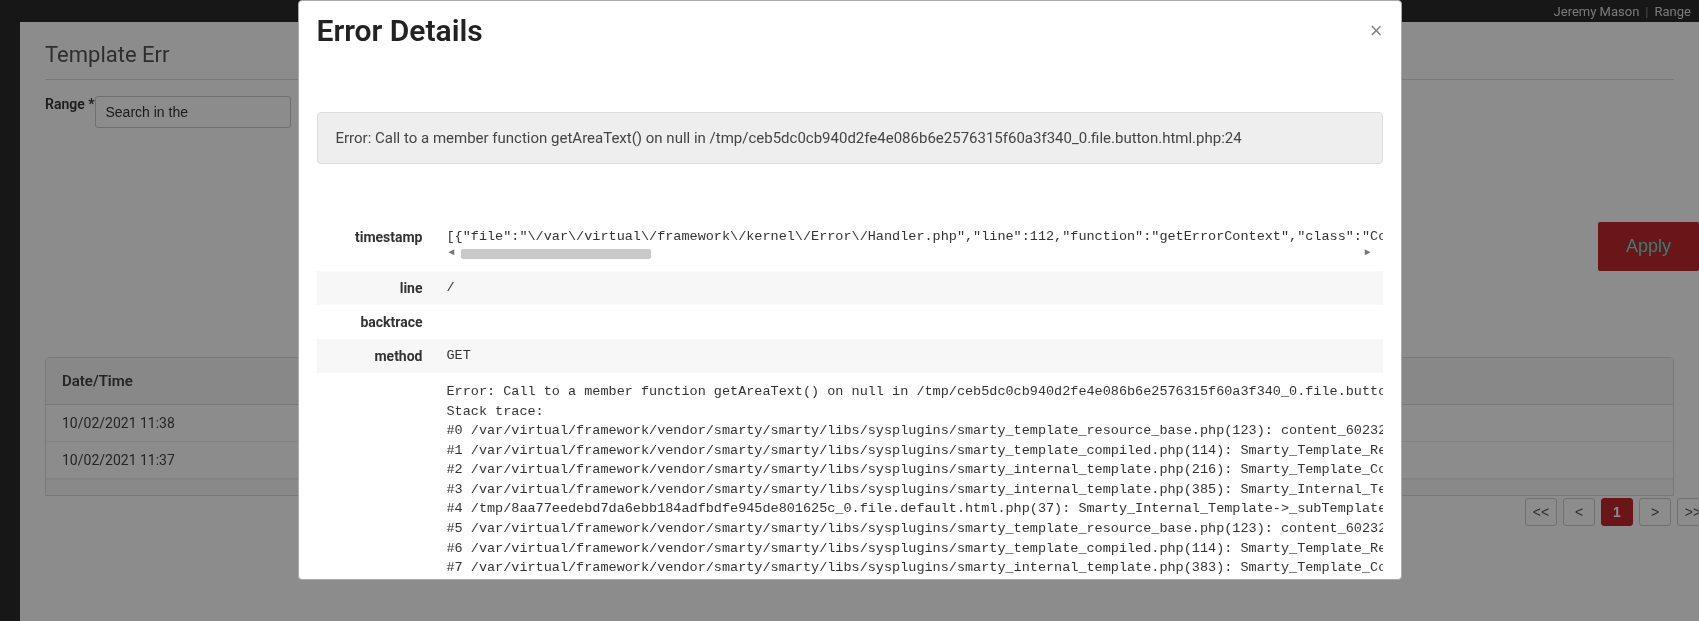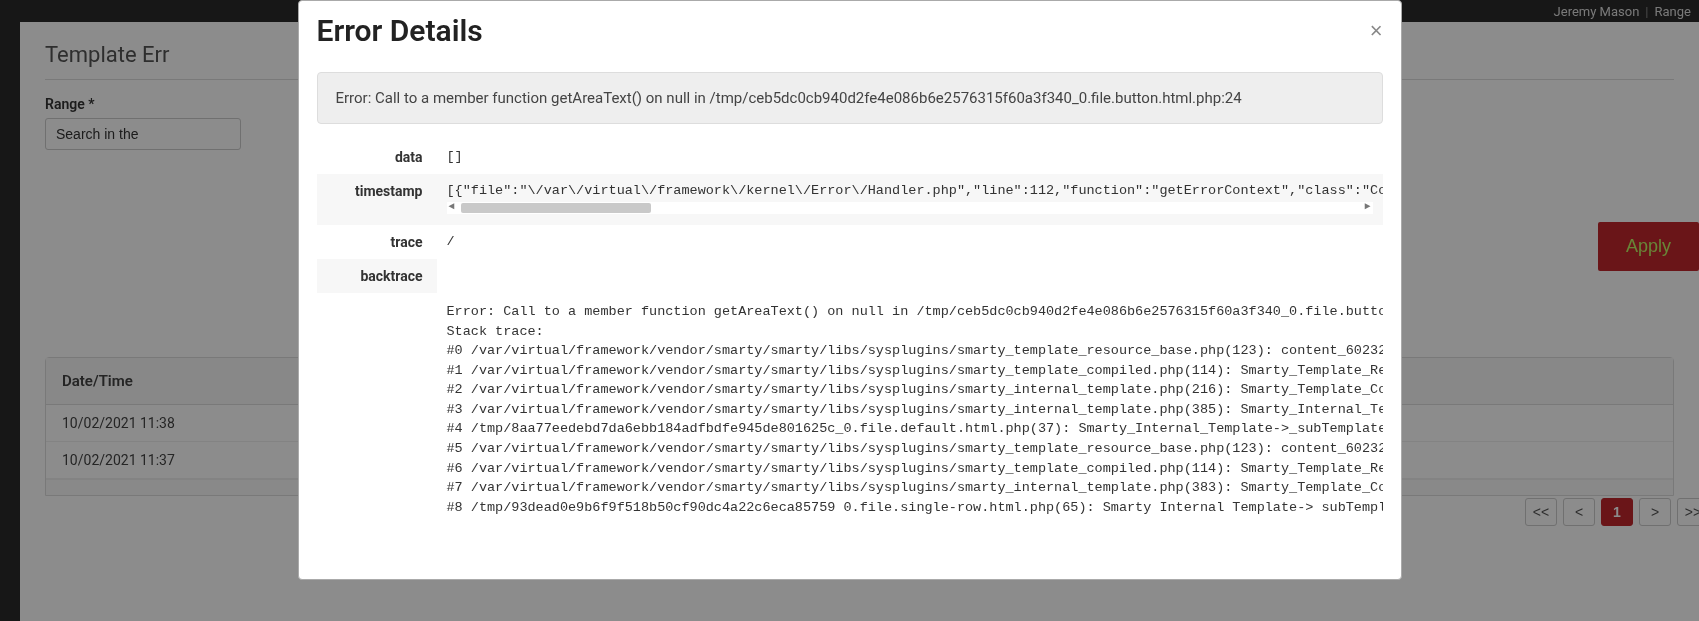--- a/index.html
+++ b/index.html
@@ -12,25 +12,25 @@
   .topbar .sep { margin: 0 6px; color: #888; }
 
   
   .sidebar { position: absolute; left: 0; top: 22px; width: 20px; bottom: 0; background: #2b2b2b; }
   .main { position: absolute; left: 20px; right: 0; top: 22px; bottom: 0; background: #fff; padding: 20px 25px; }
 
   .page-title { font-size: 22px; color: #555; font-weight: 400; margin-bottom: 12px; }
   .divider { border-bottom: 1px solid #ddd; margin-bottom: 16px; }
 
   .filter-row { display: flex; align-items: flex-start; gap: 20px; }
-  .filter-col { display: flex; flex-direction: column; }
+  .filter-col { display: flex; flex-direction: row; }
   .filter-label { font-weight: 600; font-size: 14px; color: #333; margin-bottom: 6px; }
   .filter-input { border: 1px solid #ccc; border-radius: 3px; padding: 7px 10px; font-size: 14px; width: 196px; color: #333; }
 
-  .apply-btn { background: #c1272d; color: #bef264; border: none; padding: 14px 28px; font-size: 18px; border-radius: 2px; cursor: pointer; position: absolute; right: 0; top: 200px; }
+  .apply-btn { background: #c1272d; color: #5eead4; border: none; padding: 14px 28px; font-size: 18px; border-radius: 2px; cursor: pointer; position: absolute; right: 0; top: 200px; }
 
   
   .data-table { position: absolute; left: 25px; right: 25px; top: 335px; border: 1px solid #ddd; border-radius: 4px 4px 0 0; }
   .data-table .th { background: #f7f7f7; padding: 14px 16px; font-weight: 600; font-size: 15px; color: #444; border-bottom: 1px solid #ddd; }
   .data-table .tr { padding: 10px 16px; font-size: 14px; color: #444; border-bottom: 1px solid #eee; }
   .hscroll { height: 16px; background: #fafafa; border-top: 1px solid #eee; }
 
   .pager { position: absolute; right: -10px; bottom: 95px; display: flex; gap: 6px; }
   .pager button { border: 1px solid #ccc; background: #fff; color: #555; width: 32px; height: 28px; border-radius: 3px; font-size: 14px; cursor: pointer; }
   .pager .active { background: #c1272d; color: #fff; border-color: #c1272d; font-weight: 600; }
@@ -38,21 +38,21 @@
   
   .overlay {
     position: absolute; inset: 0;
     background: rgba(0,0,0,0.45);
     display: flex; justify-content: center; align-items: flex-start;
   }
   .modal {
     background: #fff; width: 1104px; margin-top: 0;
     border: 1px solid #aaa; border-radius: 4px;
     height: 580px; overflow: hidden;
-    display: flex; flex-direction: column;
+    display: flex; flex-direction: column; gap: 40px;
   }
   .modal-header { display: flex; justify-content: space-between; align-items: center; padding: 12px 18px 8px 18px; }
   .modal-title { font-size: 30px; font-weight: 600; color: #222; }
   .modal-close { font-size: 22px; color: #888; background: none; border: none; cursor: pointer; line-height: 1; }
 
   .error-banner {
     margin: 16px 18px;
     background: #eeeeee;
     border: 1px solid #ddd;
     border-radius: 4px;
@@ -129,40 +129,40 @@
     <div class="modal">
       <div class="modal-header">
         <div class="modal-title">Error Details</div>
         <button class="modal-close">×</button>
       </div>
 
       <div class="error-banner">Error: Call to a member function getAreaText() on null in /tmp/ceb5dc0cb940d2fe4e086b6e2576315f60a3f340_0.file.button.html.php:24</div>
 
       <div class="detail-table">
         <div class="detail-row">
-          <div class="detail-key">data</div>
-          <div class="detail-val">[]</div>
-        </div>
-        <div class="detail-row">
           <div class="detail-key">timestamp</div>
           <div class="detail-val hs-wrap">
             <span>[{"file":"\/var\/virtual\/framework\/kernel\/Error\/Handler.php","line":112,"function":"getErrorContext","class":"Coredna\\Kernel\\Err</span>
             <div class="hs-track">
               <span class="arrow l">◄</span>
               <div class="hs-thumb"></div>
               <span class="arrow r">►</span>
             </div>
           </div>
         </div>
         <div class="detail-row">
-          <div class="detail-key">trace</div>
+          <div class="detail-key">line</div>
           <div class="detail-val">/</div>
         </div>
         <div class="detail-row">
           <div class="detail-key">backtrace</div>
+        </div>
+        <div class="detail-row">
+          <div class="detail-key">method</div>
+          <div class="detail-val">GET</div>
         </div>
         <div class="detail-row">
           <div class="detail-key"></div>
           <div class="detail-val pre">Error: Call to a member function getAreaText() on null in /tmp/ceb5dc0cb940d2fe4e086b6e2576315f60a3f340_0.file.button.html.php:24
 Stack trace:
 #0 /var/virtual/framework/vendor/smarty/smarty/libs/sysplugins/smarty_template_resource_base.php(123): content_60232ae5e2df07_64422974
 #1 /var/virtual/framework/vendor/smarty/smarty/libs/sysplugins/smarty_template_compiled.php(114): Smarty_Template_Resource_Base-&gt;getRe
 #2 /var/virtual/framework/vendor/smarty/smarty/libs/sysplugins/smarty_internal_template.php(216): Smarty_Template_Compiled-&gt;render(Obj
 #3 /var/virtual/framework/vendor/smarty/smarty/libs/sysplugins/smarty_internal_template.php(385): Smarty_Internal_Template-&gt;render()
 #4 /tmp/8aa77eedebd7da6ebb184adfbdfe945de801625c_0.file.default.html.php(37): Smarty_Internal_Template-&gt;_subTemplateRender('../compone

